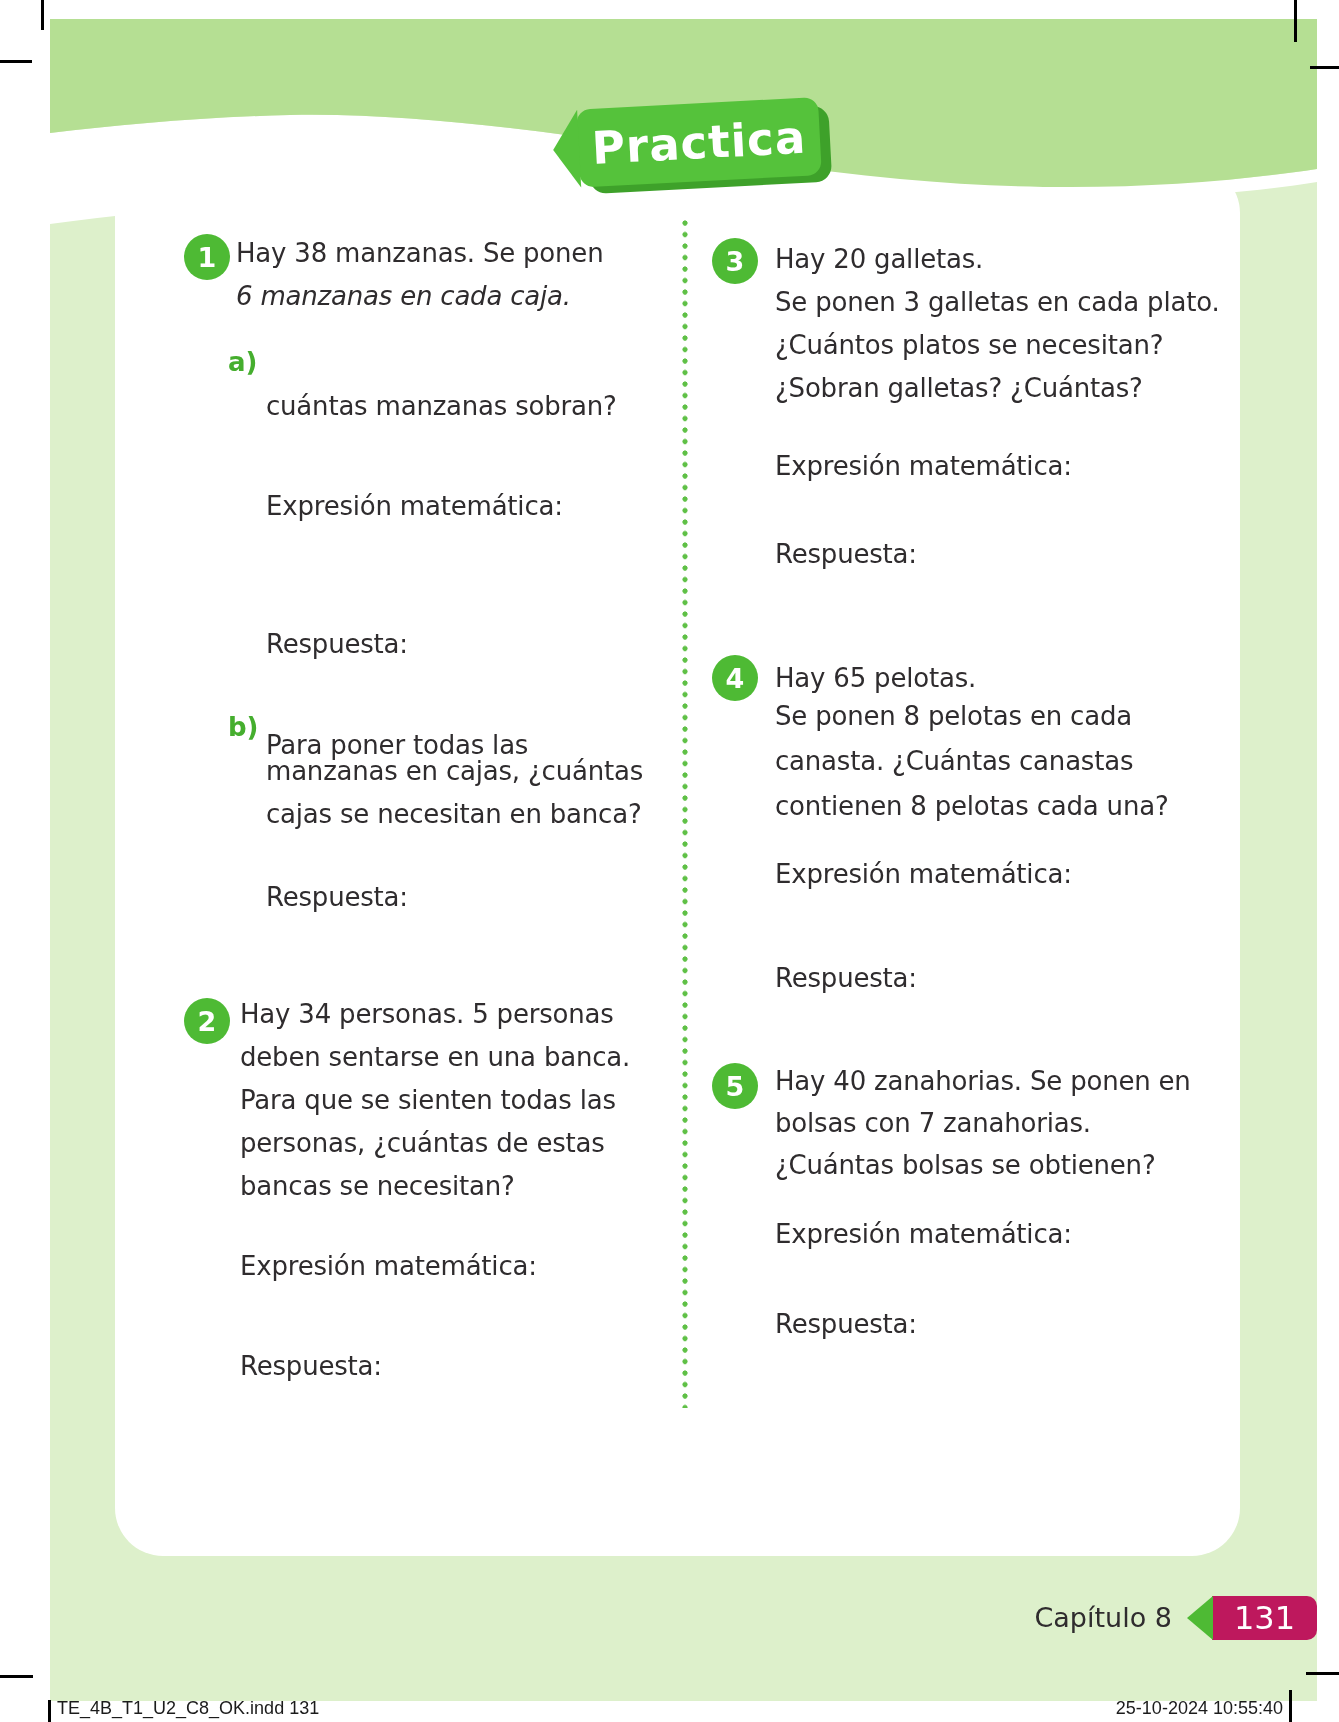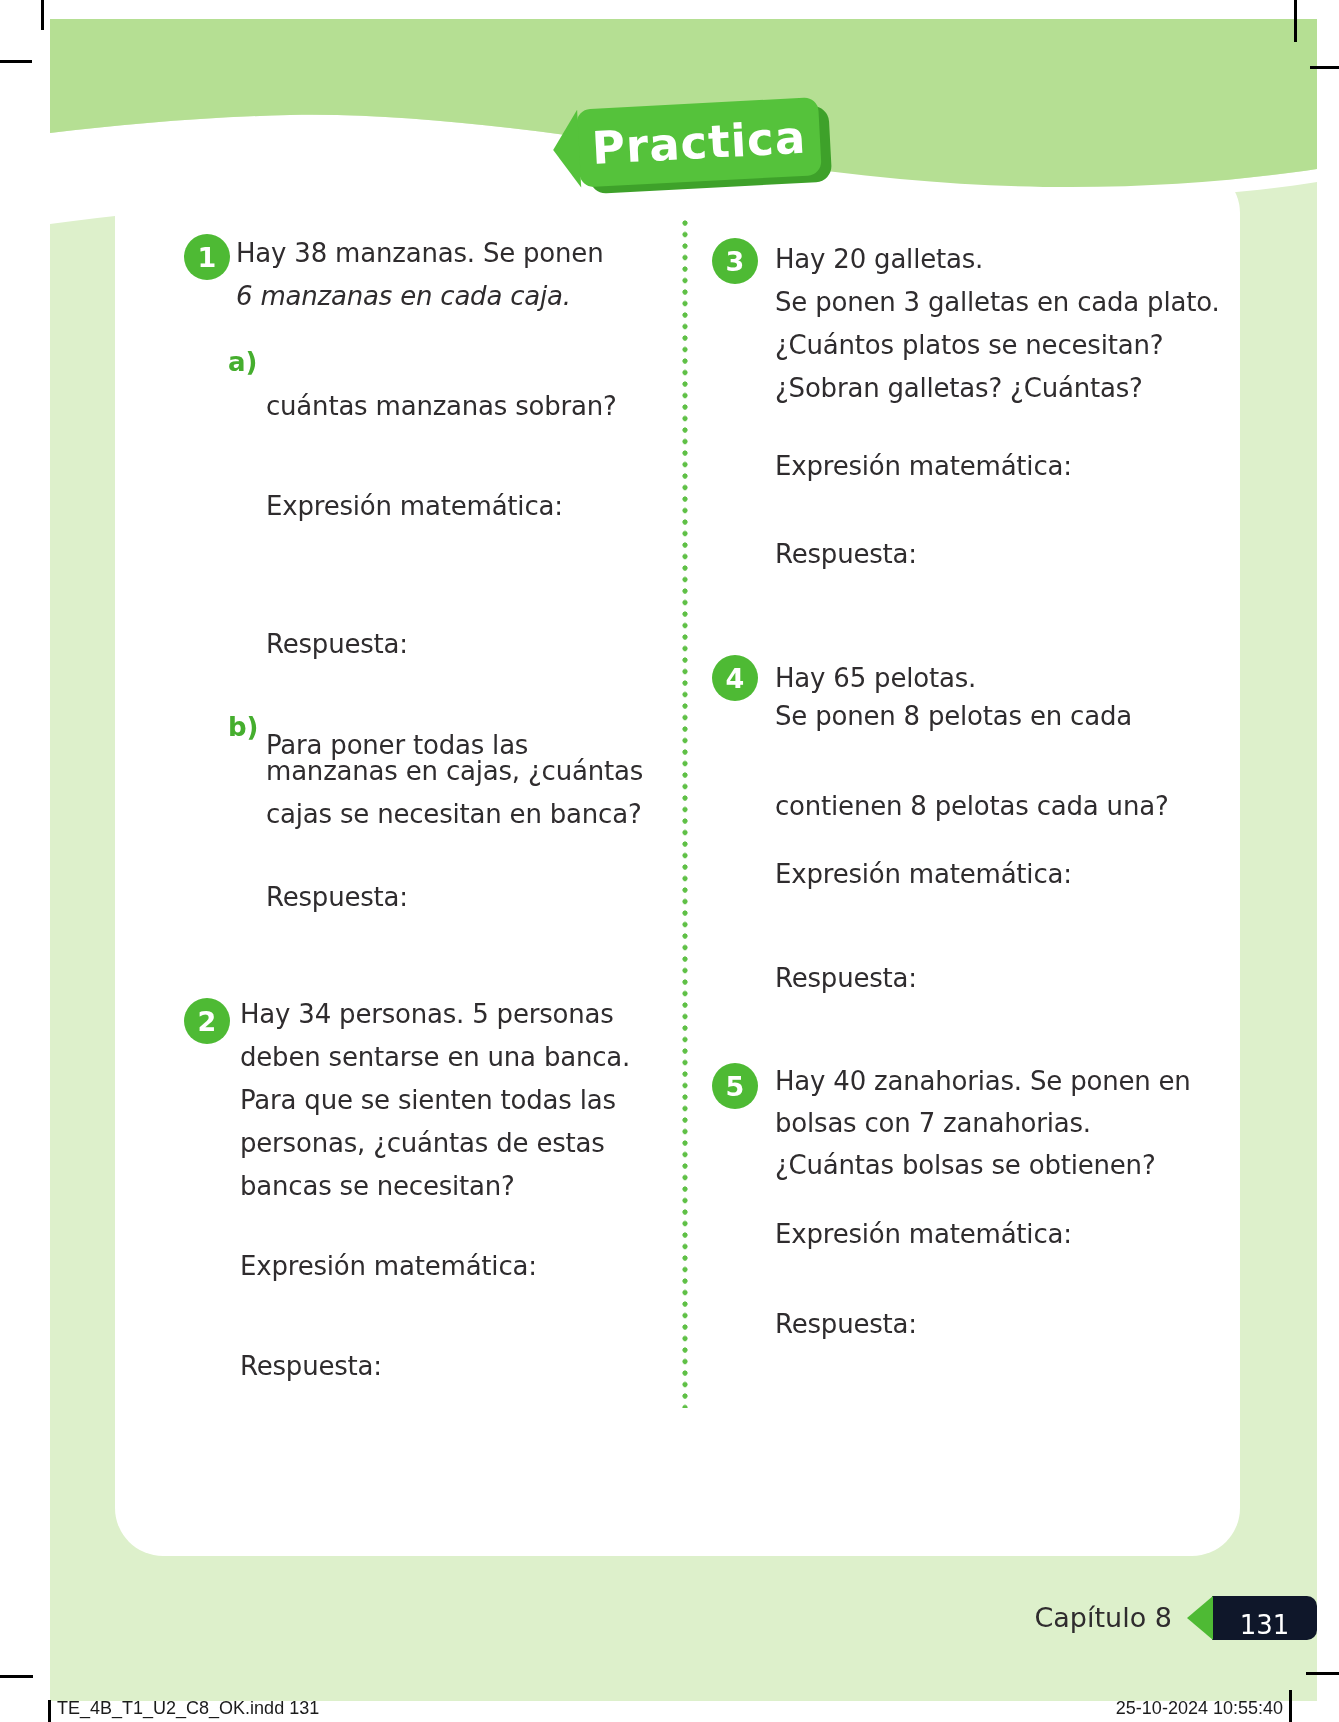--- a/index.html
+++ b/index.html
@@ -21,22 +21,22 @@
        font-size:27px;font-weight:bold;display:flex;align-items:center;justify-content:center;}
   
   .t{position:absolute;font-size:26px;line-height:33px;white-space:nowrap;color:#2f2c2e;letter-spacing:-0.2px;}
   .sub{position:absolute;font-size:26px;font-weight:bold;color:#45ae2e;white-space:nowrap;}
   
   .divider{position:absolute;left:682px;top:220px;width:6px;height:1188px;
        background-image:radial-gradient(circle at 3px 3px,#5fc046 2.3px,rgba(0,0,0,0) 2.9px);
        background-size:6px 11.5px;background-repeat:repeat-y;}
   
   .chapter{position:absolute;left:960px;top:1602px;width:212px;text-align:right;font-size:27px;color:#2f2c2e;}
-  .pagenum{position:absolute;left:1212px;top:1596px;width:105px;height:44px;background:#0f172a;border-radius:0 10px 10px 0;
-       display:flex;align-items:flex-end;justify-content:center;color:#fff;font-size:26px;}
+  .pagenum{position:absolute;left:1212px;top:1596px;width:105px;height:44px;background:#be185d;border-radius:0 10px 10px 0;
+       display:flex;align-items:center;justify-content:center;color:#fff;font-size:32px;}
   .pagenum:before{content:"";position:absolute;left:-25px;top:0;width:0;height:0;
        border-top:22px solid transparent;border-bottom:22px solid transparent;border-right:26px solid #4eba34;}
   
   .print{position:absolute;top:1698px;font-family:"Liberation Sans",sans-serif;font-size:18px;color:#1b1b1b;white-space:nowrap;}
   .print.left{left:57px;}
   .print.right{left:1033px;width:250px;text-align:right;}
   
   .crop{position:absolute;background:#000;}
 </style>
 </head>
@@ -101,20 +101,21 @@
   <div class="t" style="left:775px;top:329px;">¿Cuántos platos se necesitan?</div>
 
   <div class="t" style="left:775px;top:450px;">Expresión matemática:</div>
   <div class="t" style="left:775px;top:538px;">Respuesta:</div>
 
   <div class="num" style="left:712px;top:655px;">
     <span>4</span>
   </div>
   <div class="t" style="left:775px;top:662px;">Hay 65 pelotas.</div>
   <div class="t" style="left:775px;top:700px;">Se ponen 8 pelotas en cada</div>
+  <div class="t" style="left:775px;top:745px;">canasta. ¿Cuántas canastas</div>
   <div class="t" style="left:775px;top:790px;">contienen 8 pelotas cada una?</div>
 
   <div class="t" style="left:775px;top:858px;">Expresión matemática:</div>
   <div class="t" style="left:775px;top:962px;">Respuesta:</div>
 
   <div class="num" style="left:712px;top:1063px;">
     <span>5</span>
   </div>
   <div class="t" style="left:775px;top:1065px;">Hay 40 zanahorias. Se ponen en</div>
   <div class="t" style="left:775px;top:1107px;">bolsas con 7 zanahorias.</div>

